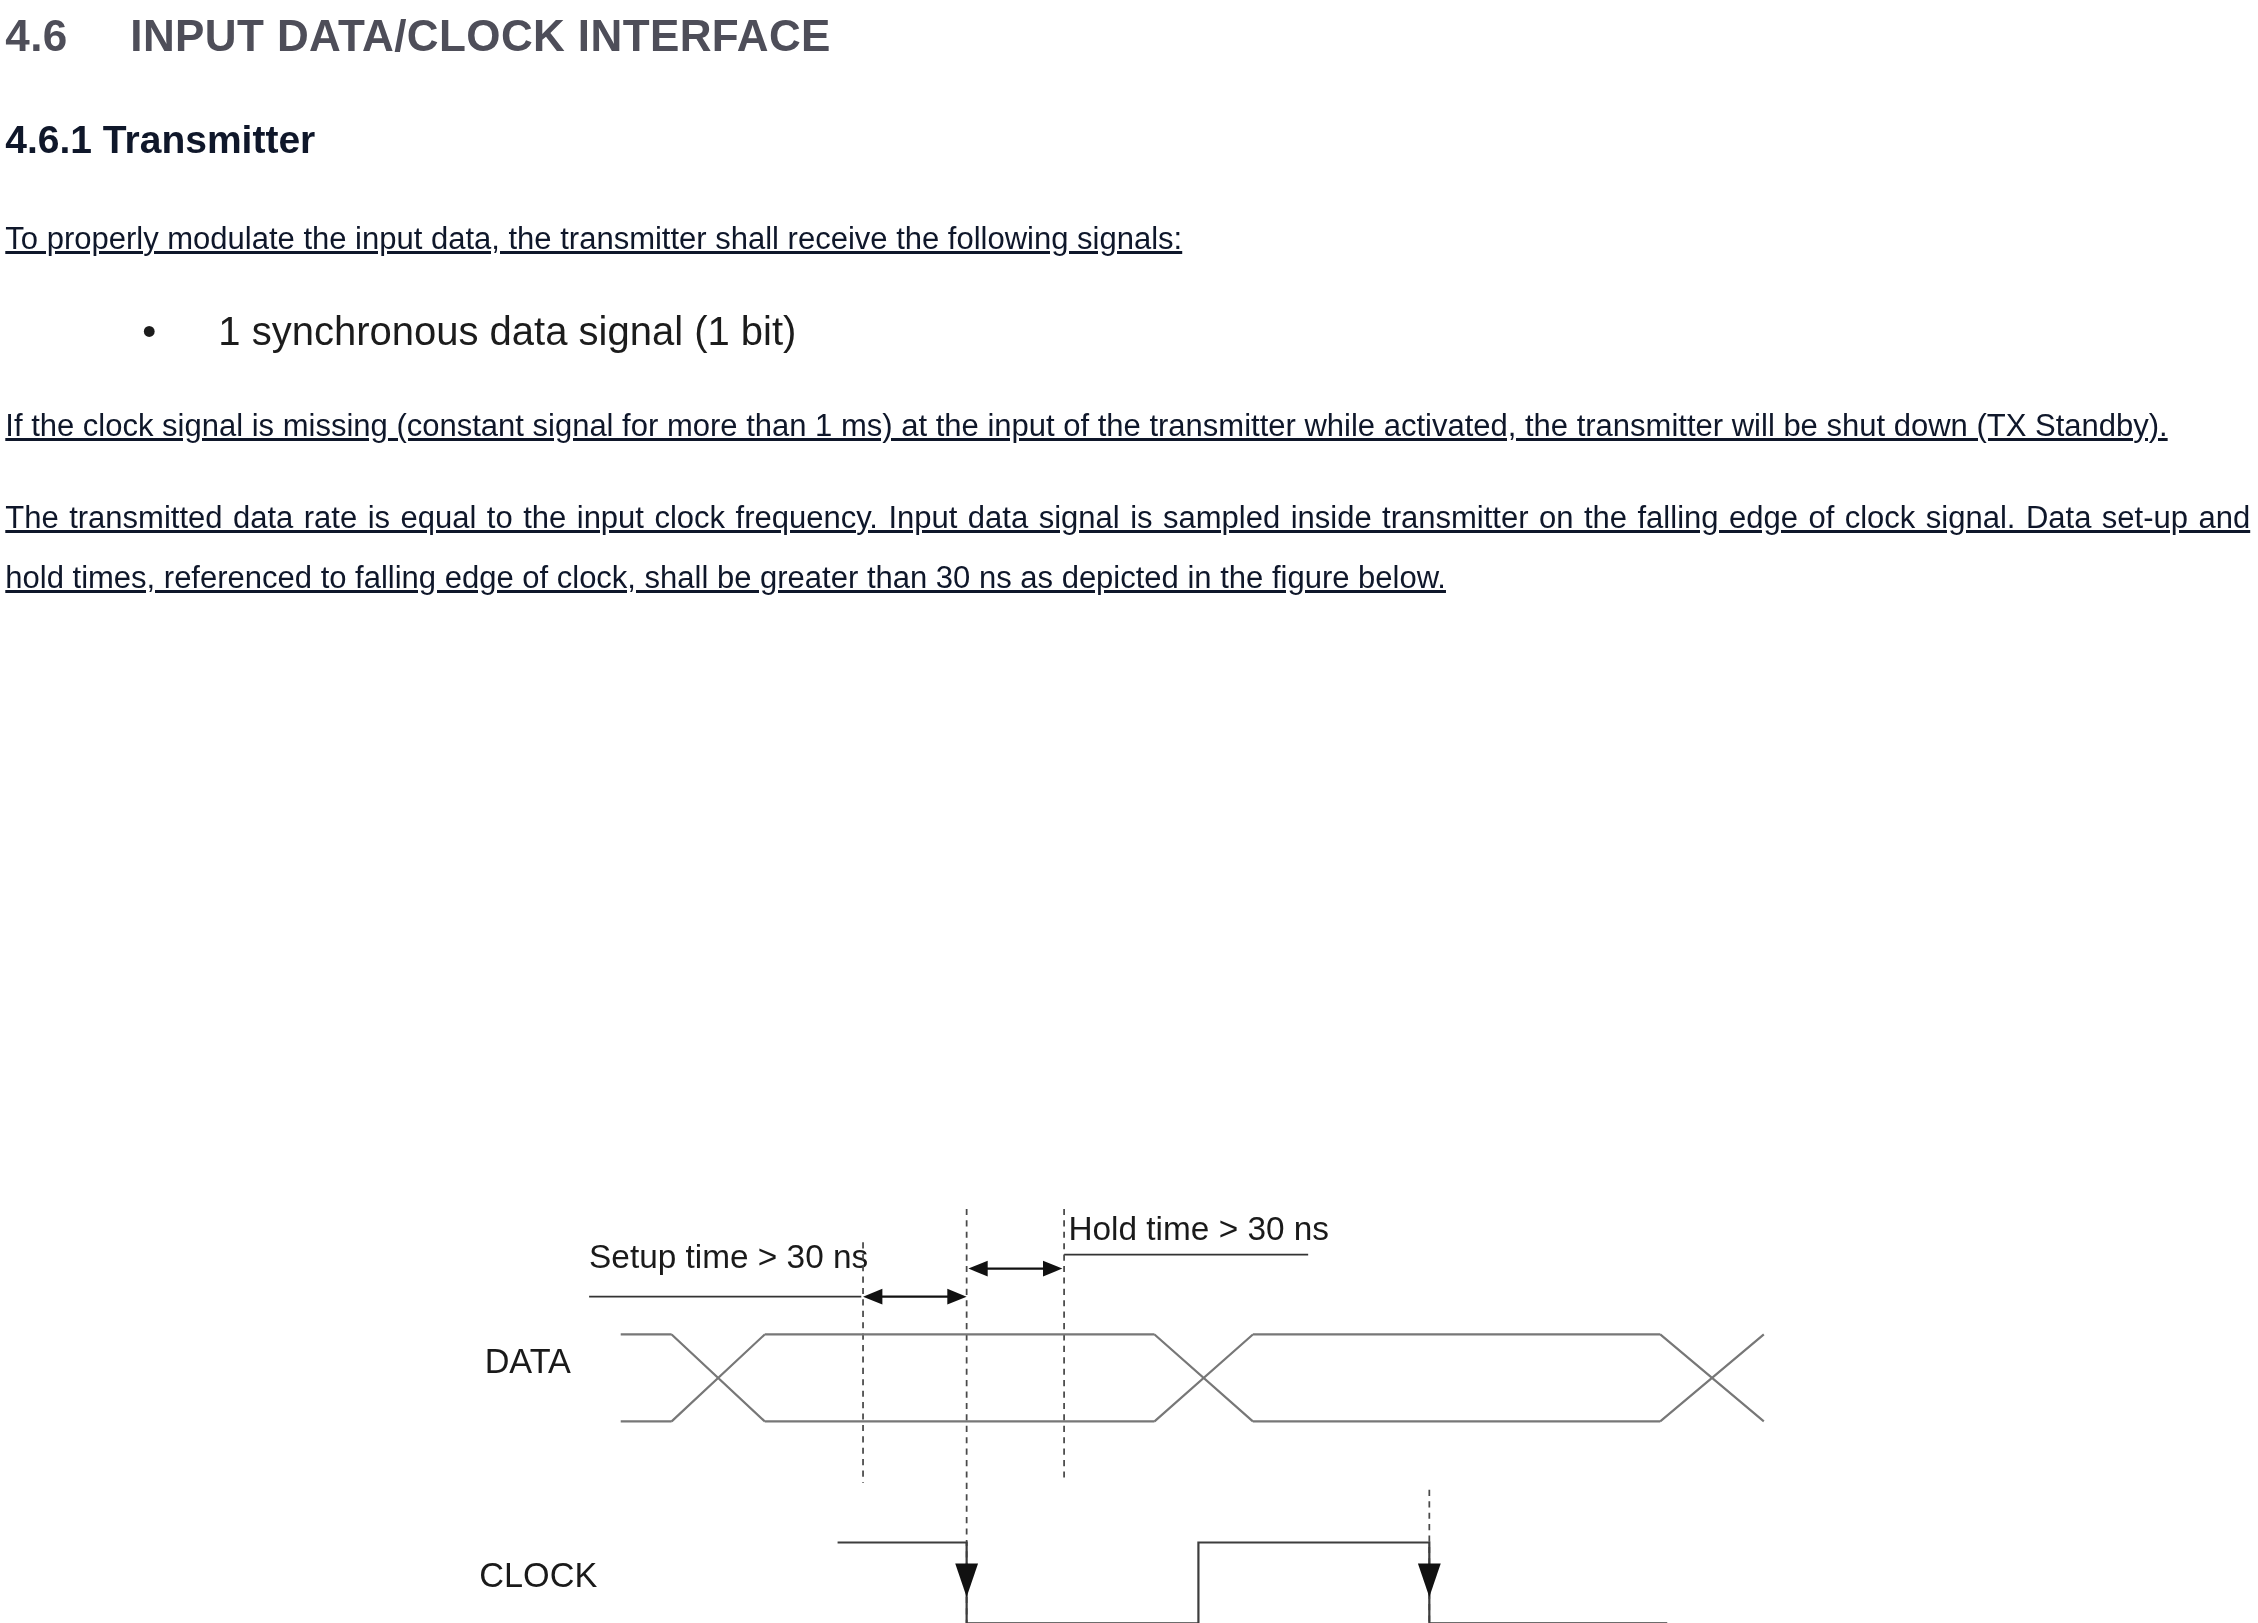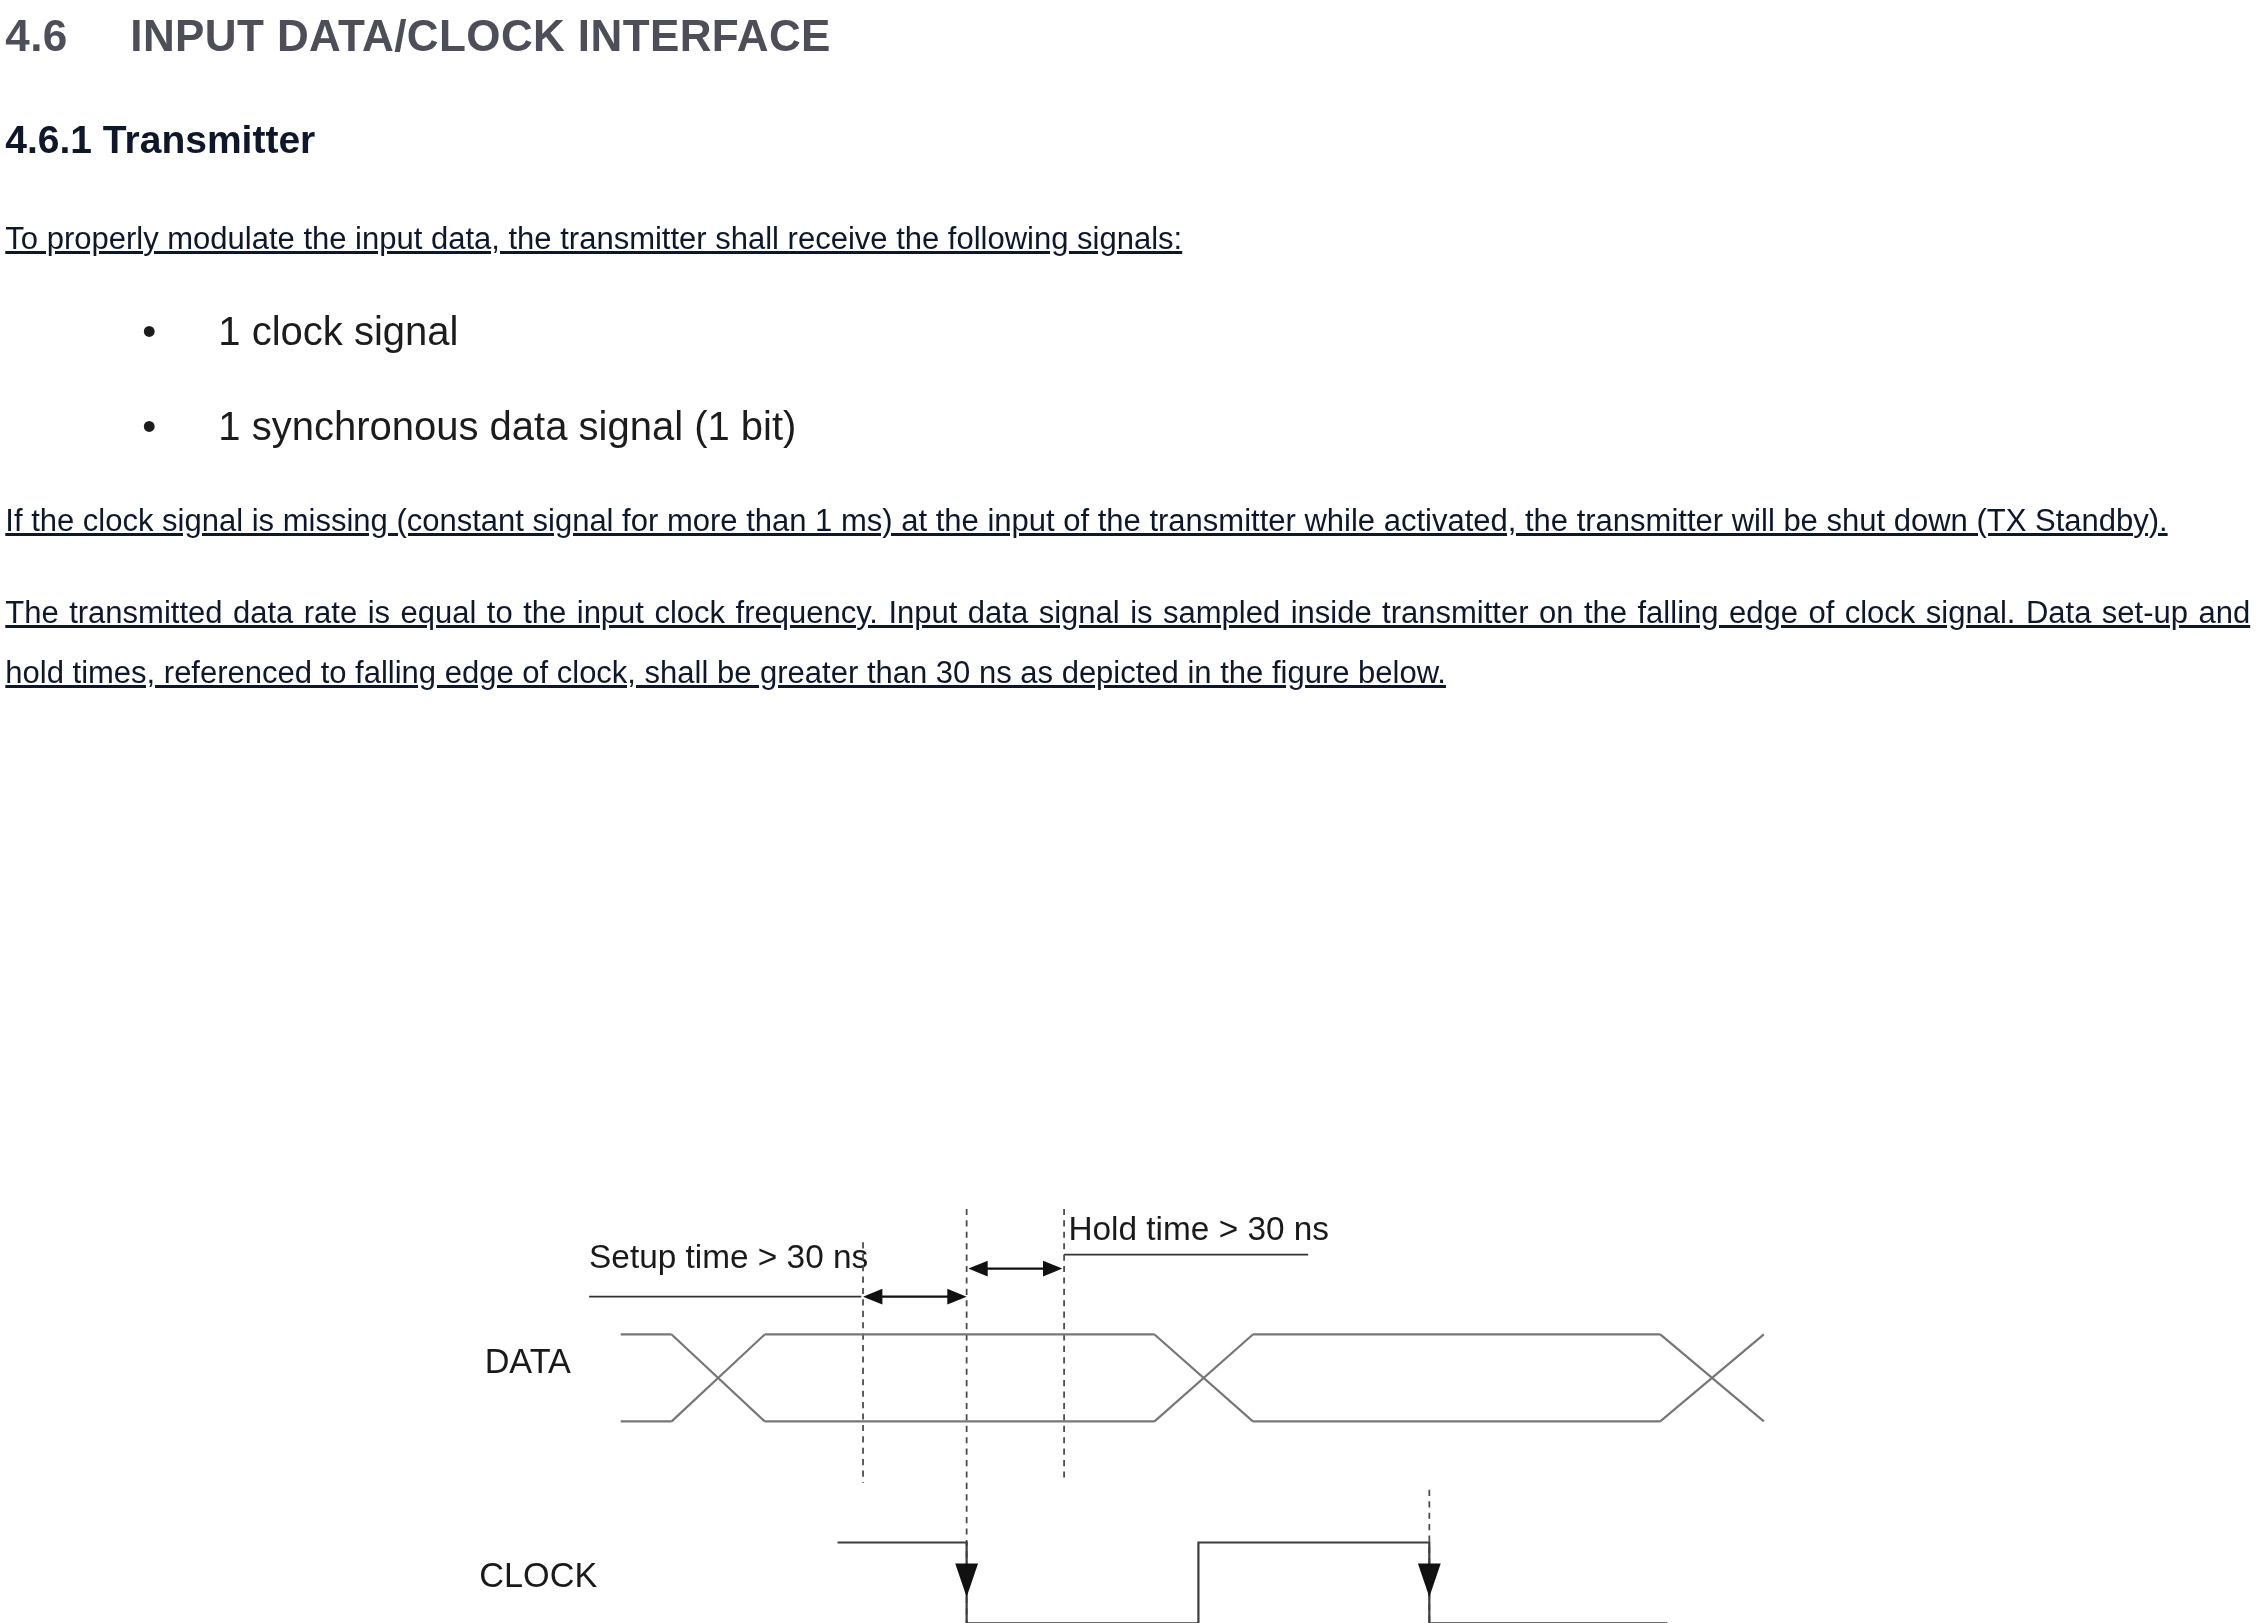--- a/index.html
+++ b/index.html
@@ -92,23 +92,20 @@
   <h1 class="section-heading">
     <span class="section-number">4.6</span><span>INPUT DATA/CLOCK INTERFACE</span>
   </h1>
 
   <h2 class="subsection-heading">4.6.1 Transmitter</h2>
 
   <p class="body-text">To properly modulate the input data, the transmitter shall receive the following signals:</p>
 
   <ul class="bullet-list">
     <li>
-      <span class="bullet-dot">•</span><span>1 clock signal</span>
-    </li>
-    <li>
       <span class="bullet-dot">•</span><span>1 synchronous data signal (1 bit)</span>
     </li>
   </ul>
 
 
 
   <p class="body-text justified">If the clock signal is missing (constant signal for more than 1 ms) at the input of the transmitter while activated, the transmitter will be shut down (TX Standby).</p>
 
   <p class="body-text justified">The transmitted data rate is equal to the input clock frequency. Input data signal is sampled inside transmitter on the falling edge of clock signal. Data set-up and hold times, referenced to falling edge of clock, shall be greater than 30 ns as depicted in the figure below.</p>
 

